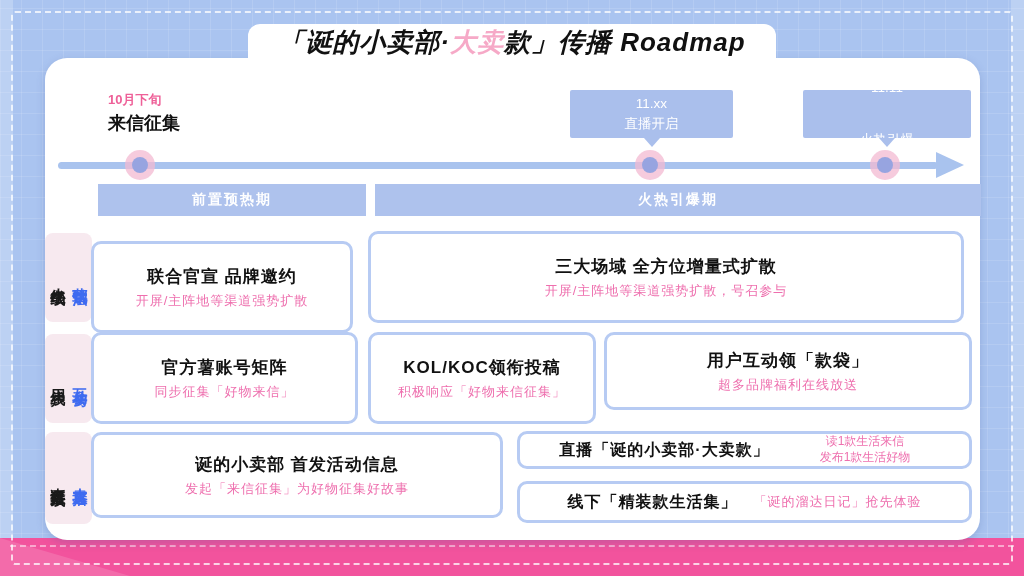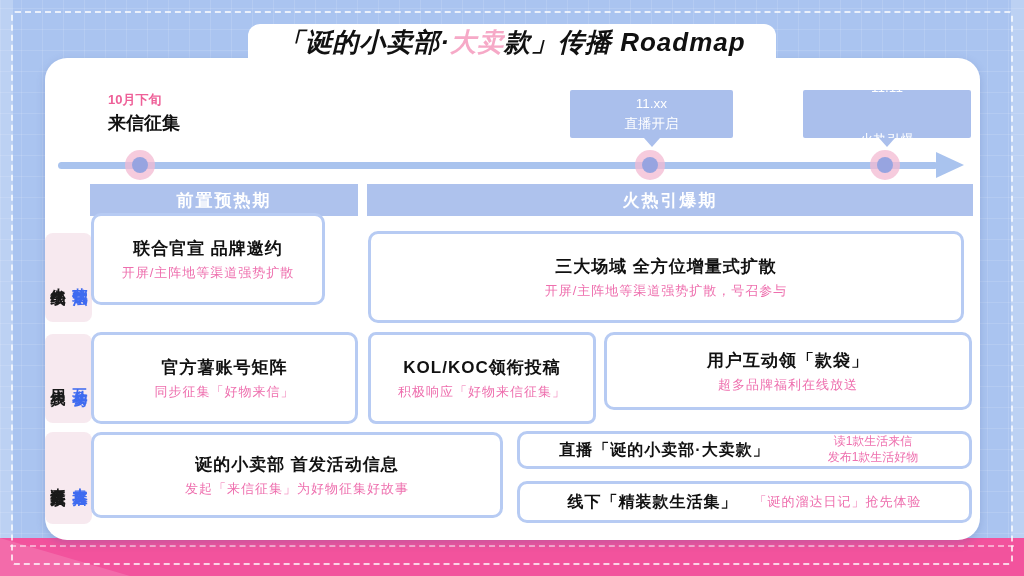--- a/index.html
+++ b/index.html
@@ -39,45 +39,45 @@
   .callout{position:absolute;top:90px;height:48px;background:#aabfec;color:#fff;
     display:flex;flex-direction:column;align-items:center;justify-content:center;
     font-size:13.5px;line-height:1.45;border-radius:2px;}
   .callout .ptr{position:absolute;bottom:-9px;left:50%;margin-left:-8px;width:0;height:0;
     border-left:8px solid transparent;border-right:8px solid transparent;border-top:9px solid #aabfec;}
   .callout.c1{left:570px;width:163px;}
   .callout.c2{left:803px;width:168px;gap:32px;}
 
   
   .phase{position:absolute;top:184px;height:32px;background:#aec2ed;color:#fff;
-    display:flex;align-items:center;justify-content:center;font-size:17px;font-weight:bold;letter-spacing:2px;}
+    display:flex;align-items:center;justify-content:center;font-size:14px;font-weight:bold;letter-spacing:2px;margin-left:8px;}
   .phase.p1{left:90px;width:268px;}
   .phase.p2{left:367px;width:606px;}
 
   
   .lane-tag{position:absolute;left:45px;width:47px;background:#f7e9ef;border-radius:8px;
     display:flex;flex-direction:row;align-items:center;justify-content:center;gap:3px;}
   .lane-tag .vname{writing-mode:vertical-rl;text-orientation:upright;font-size:15px;font-weight:bold;color:#1a1a1a;letter-spacing:1px;}
   .lane-tag .vtag{writing-mode:vertical-rl;text-orientation:upright;font-size:15px;font-weight:bold;color:#3f6bf0;letter-spacing:1px;}
   .lane-tag.t1{top:233px;height:89px;}
   .lane-tag.t2{top:334px;height:89px;}
   .lane-tag.t3{top:432px;height:92px;}
 
   
   .cbox{position:absolute;background:#fff;border:3px solid #b7cbf3;border-radius:10px;
     display:flex;flex-direction:column;align-items:center;justify-content:center;box-sizing:border-box;}
   .cbox .btitle{font-size:17px;font-weight:bold;color:#111;letter-spacing:1px;white-space:nowrap;}
   .cbox .bsub{font-size:13px;color:#ee6fae;margin-top:4px;letter-spacing:1px;white-space:nowrap;}
-  .r1a{left:91px;top:213px;width:234px;height:92px;}
+  .r1a{left:91px;top:241px;width:262px;height:92px;}
   .r1b{left:368px;top:231px;width:596px;height:92px;}
   .r2a{left:91px;top:332px;width:267px;height:92px;}
-  .r2b{left:368px;top:332px;width:228px;height:92px;border-radius:8px;}
+  .r2b{left:368px;top:332px;width:228px;height:92px;}
   .r2c{left:604px;top:332px;width:368px;height:78px;}
   .r3a{left:91px;top:432px;width:412px;height:86px;}
-  .r3b{left:517px;top:431px;width:455px;height:38px;flex-direction:row;padding:0 16px;}
+  .r3b{left:517px;top:431px;width:455px;height:38px;flex-direction:row;padding:0 24px;}
   .r3b .btitle{flex:1;text-align:center;font-size:16px;}
   .r3b .bnote{width:160px;text-align:center;font-size:12px;line-height:1.3;color:#ee6fae;}
   .r3c{left:517px;top:481px;width:455px;height:42px;flex-direction:row;gap:16px;}
   .r3c .btitle{font-size:16px;}
   .r3c .bnote{font-size:13px;color:#ee6fae;letter-spacing:1px;}
 </style>
 </head>
 <body>
 
 <div class="stage">

